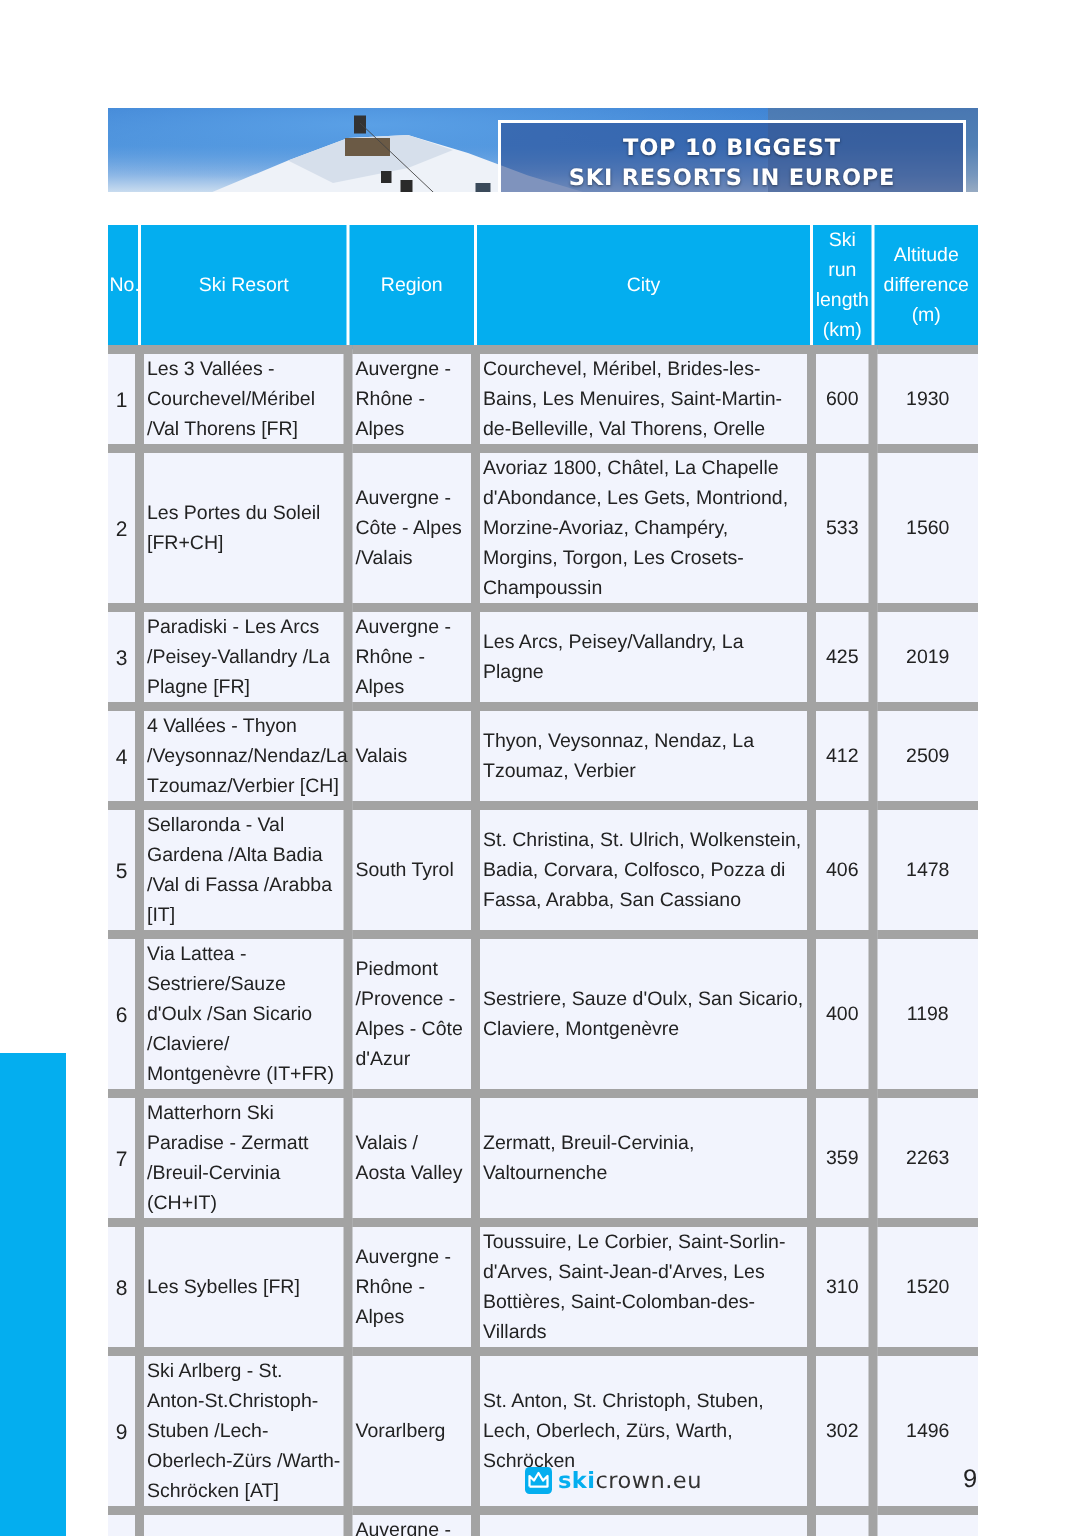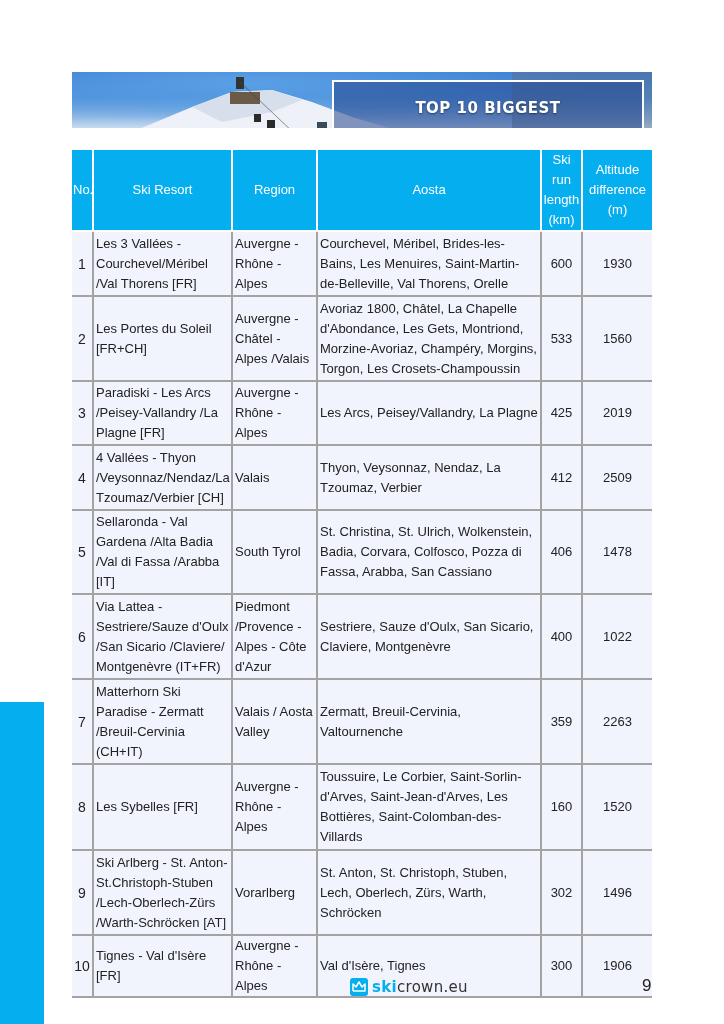--- a/index.html
+++ b/index.html
@@ -10,21 +10,21 @@
   .banner .sky { position:absolute; left:0; top:0; width:100%; height:100%;
     background: radial-gradient(ellipse at 30% 20%, #5aa0e6 0%, rgba(74,140,216,0) 60%); }
   .banner .mountain { position:absolute; left:0; top:0; width:580px; height:78px; }
   .title-box { position:absolute; left:260px; top:8px; width:312px; height:55px; border:2px solid #ffffff; box-sizing:border-box;
     background:rgba(36,70,140,0.55); display:flex; flex-direction:column; align-items:center; justify-content:center; }
   .title-line { color:#ffffff; font-family:"DejaVu Sans", sans-serif; font-weight:bold; font-size:15px; letter-spacing:0.5px; line-height:20px; text-shadow:0 1px 2px rgba(0,0,0,0.5); }
   table.resorts { position:absolute; left:72px; top:150px; width:580px; border-collapse:collapse; table-layout:fixed; font-family:"Liberation Sans", sans-serif; font-size:13px; color:#222; }
   table.resorts th { background:#04aeef; color:#ffffff; font-weight:normal; font-size:13px; line-height:20px; height:62px; padding:0 1px; text-align:center; vertical-align:middle; border:2px solid #ffffff; border-top:none; }
   table.resorts th:first-child { border-left:none; }
   table.resorts th:last-child { border-right:none;margin-left:40px; }
-  table.resorts td { background:#f2f4fd; line-height:20px; padding:0 2px; vertical-align:middle; border:2px solid #a3a3a3; }
+  table.resorts td { background:#f2f4fd; line-height:20px; padding:0 2px; vertical-align:middle; border:6px solid #a3a3a3; }
   table.resorts td:first-child { border-left:none; text-align:center; font-size:14px; padding:0; }
   table.resorts td:last-child { border-right:none; }
   td.num { text-align:center; }
   .footer-logo { position:absolute; left:320px; top:978px; display:flex; align-items:center; gap:4px;padding-left:30px; }
   .logo-icon { width:18px; height:18px; background:#04aeef; border-radius:3px; display:flex; align-items:center; justify-content:center; }
   .logo-text { font-size:15px; color:#333; font-family:"DejaVu Sans", sans-serif; letter-spacing:0.3px; }
   .logo-ski { color:#04aeef; font-weight:bold; }
   .page-num { position:absolute; left:642px; top:976px; font-size:17px; color:#222; font-family:"Liberation Sans", sans-serif; }
 </style>
 </head>
@@ -41,55 +41,56 @@
     <rect x="164" y="5" width="8" height="12" fill="#333"></rect>
     <rect x="182" y="42" width="7" height="8" fill="#2a2a2a"></rect>
     <rect x="195" y="48" width="8" height="9" fill="#2a2a2a"></rect>
     <rect x="176" y="60" width="10" height="12" fill="#2a2a2a"></rect>
     <line x1="168" y1="10" x2="240" y2="78" stroke="#444" stroke-width="0.6"></line>
     <rect x="245" y="50" width="10" height="28" fill="#3a4a5a"></rect>
     <rect x="440" y="0" width="140" height="78" fill="rgba(90,110,140,0.45)"></rect>
   </svg>
   <div class="title-box">
     <div class="title-line">TOP 10 BIGGEST</div>
+    <div class="title-line">SKI RESORTS IN EUROPE</div>
   </div>
 </div>
 
 <table class="resorts">
   <colgroup>
     <col style="width:21px">
     <col style="width:139px">
     <col style="width:85px">
     <col style="width:224px">
     <col style="width:41px">
     <col style="width:70px">
   </colgroup>
   <thead>
     <tr>
       <th>No.</th>
       <th>Ski Resort</th>
       <th>Region</th>
-      <th>Aosta</th>
+      <th>City</th>
       <th>Ski run length (km)</th>
       <th>Altitude difference (m)</th>
     </tr>
   </thead>
   <tbody>
     <tr style="height:65px">
       <td>1</td>
       <td>Les 3 Vallées - Courchevel/Méribel /Val Thorens [FR]</td>
       <td>Auvergne - Rhône - Alpes</td>
       <td>Courchevel, Méribel, Brides-les-Bains, Les Menuires, Saint-Martin-de-Belleville, Val Thorens, Orelle</td>
       <td class="num">600</td>
       <td class="num">1930</td>
     </tr>
     <tr style="height:85px">
       <td>2</td>
       <td>Les Portes du Soleil [FR+CH]</td>
-      <td>Auvergne - Châtel - Alpes /Valais</td>
+      <td>Auvergne - Côte - Alpes /Valais</td>
       <td>Avoriaz 1800, Châtel, La Chapelle d'Abondance, Les Gets, Montriond, Morzine-Avoriaz, Champéry, Morgins, Torgon, Les Crosets-Champoussin</td>
       <td class="num">533</td>
       <td class="num">1560</td>
     </tr>
     <tr style="height:64px">
       <td>3</td>
       <td>Paradiski - Les Arcs /Peisey-Vallandry /La Plagne [FR]</td>
       <td>Auvergne - Rhône - Alpes</td>
       <td>Les Arcs, Peisey/Vallandry, La Plagne</td>
       <td class="num">425</td>
@@ -110,36 +111,36 @@
       <td>St. Christina, St. Ulrich, Wolkenstein, Badia, Corvara, Colfosco, Pozza di Fassa, Arabba, San Cassiano</td>
       <td class="num">406</td>
       <td class="num">1478</td>
     </tr>
     <tr style="height:85px">
       <td>6</td>
       <td>Via Lattea - Sestriere/Sauze d'Oulx /San Sicario /Claviere/ Montgenèvre (IT+FR)</td>
       <td>Piedmont /Provence - Alpes - Côte d'Azur</td>
       <td>Sestriere, Sauze d'Oulx, San Sicario, Claviere, Montgenèvre</td>
       <td class="num">400</td>
-      <td class="num">1022</td>
+      <td class="num">1198</td>
     </tr>
     <tr style="height:85px">
       <td>7</td>
       <td>Matterhorn Ski Paradise - Zermatt /Breuil-Cervinia (CH+IT)</td>
       <td>Valais / Aosta Valley</td>
       <td>Zermatt, Breuil-Cervinia, Valtournenche</td>
       <td class="num">359</td>
       <td class="num">2263</td>
     </tr>
     <tr style="height:86px">
       <td>8</td>
       <td>Les Sybelles [FR]</td>
       <td>Auvergne - Rhône - Alpes</td>
       <td>Toussuire, Le Corbier, Saint-Sorlin-d'Arves, Saint-Jean-d'Arves, Les Bottières, Saint-Colomban-des-Villards</td>
-      <td class="num">160</td>
+      <td class="num">310</td>
       <td class="num">1520</td>
     </tr>
     <tr style="height:85px">
       <td>9</td>
       <td>Ski Arlberg - St. Anton-St.Christoph-Stuben /Lech-Oberlech-Zürs /Warth-Schröcken [AT]</td>
       <td>Vorarlberg</td>
       <td>St. Anton, St. Christoph, Stuben, Lech, Oberlech, Zürs, Warth, Schröcken</td>
       <td class="num">302</td>
       <td class="num">1496</td>
     </tr>

